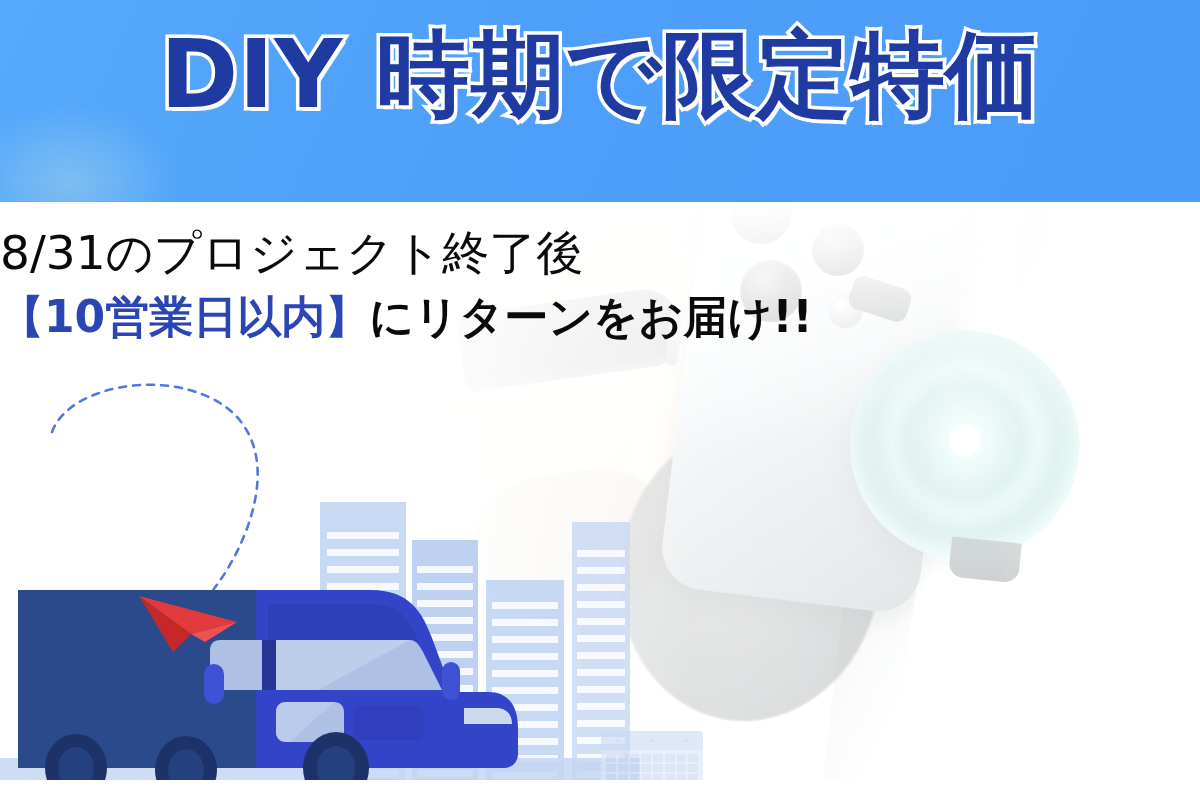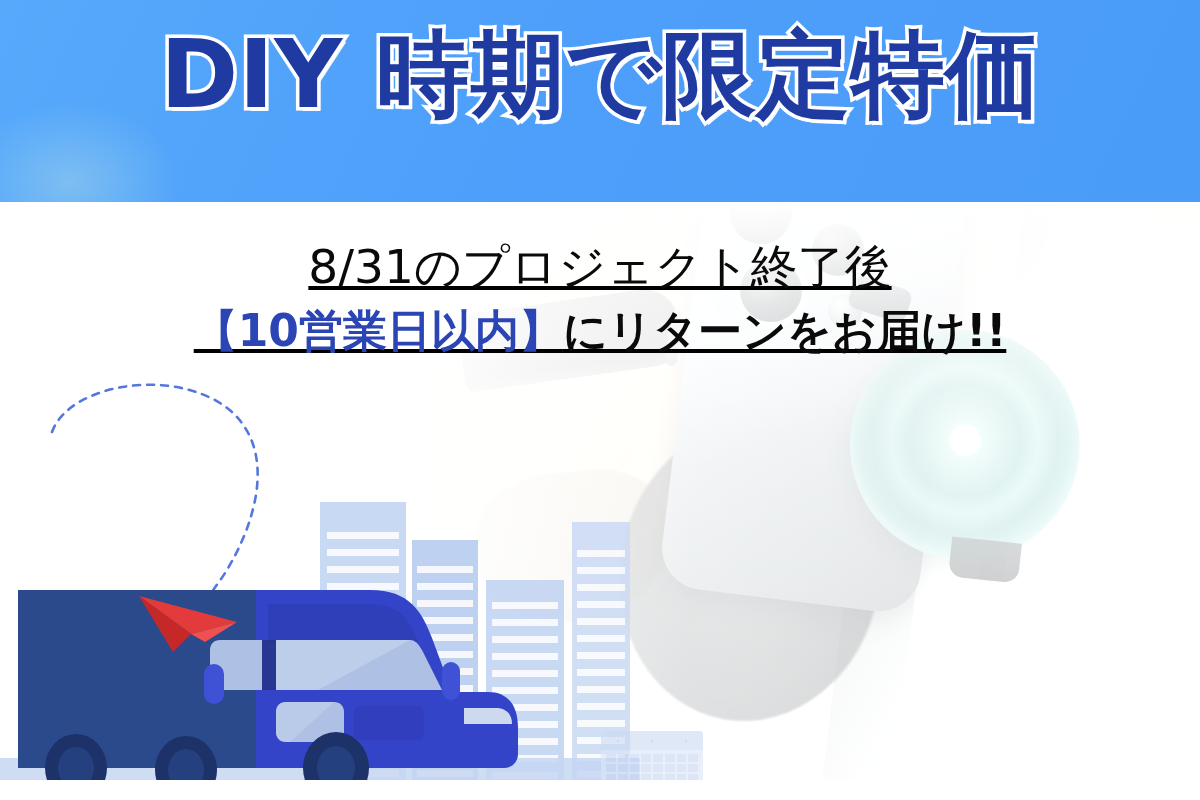--- a/index.html
+++ b/index.html
@@ -229,24 +229,22 @@
     background:
       linear-gradient(90deg, rgba(255,255,255,1) 0%, rgba(255,255,255,0.86) 14%, rgba(255,255,255,0.42) 38%, rgba(255,255,255,0.22) 100%),
       linear-gradient(180deg, rgba(255,255,255,1) 0%, rgba(255,255,255,0.55) 16%, rgba(255,255,255,0.08) 40%);
     pointer-events: none;
   }
 
   
   .subtitle-block {
     position: absolute;
     left: 0; right: 0;
-    top: 36px;
-    text-align: center;
+    top: 22px;
     z-index: 6;
-    text-decoration: underline;
   }
   .sub-line-1 {
     font-family: "DejaVu Sans", "Liberation Sans", sans-serif;
     font-size: 47px;
     font-weight: 400;
     color: #0a0a0a;
     line-height: 1.25;
     white-space: nowrap;
   }
   .sub-line-2 {

